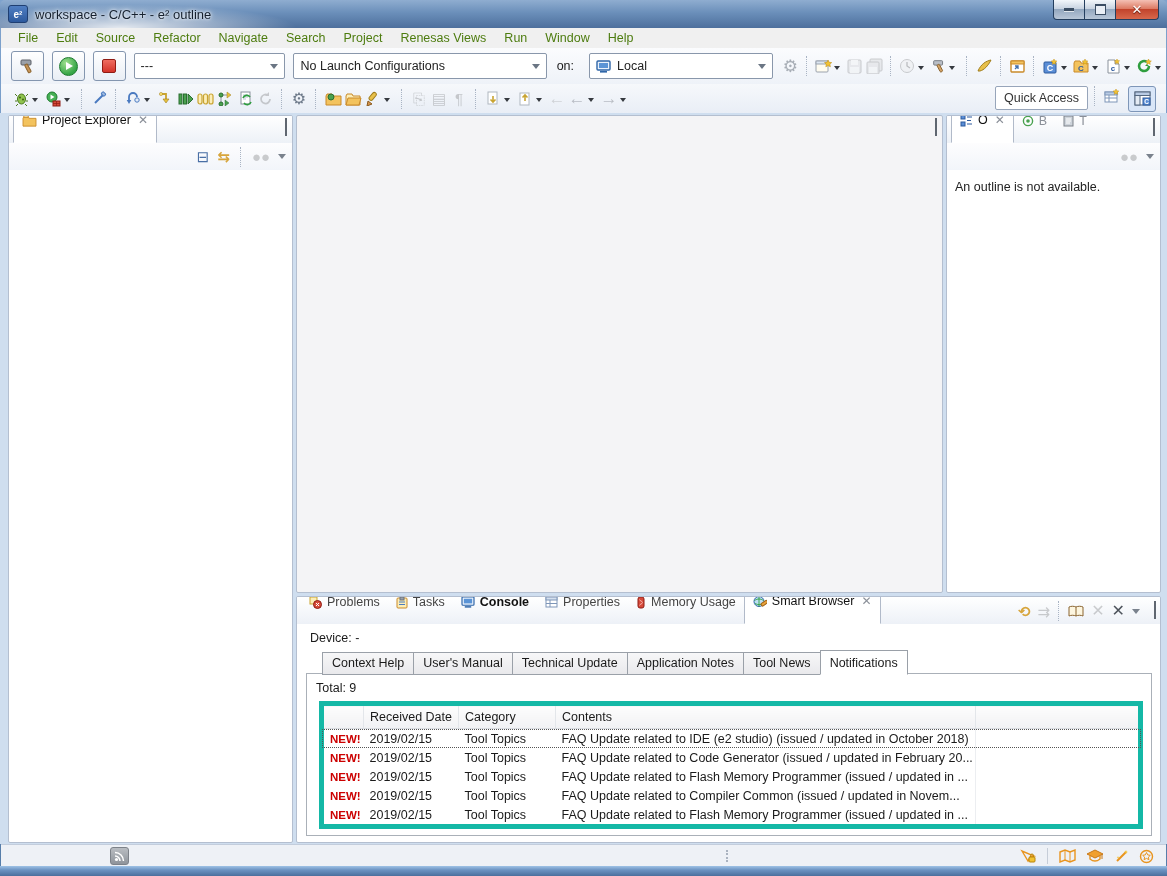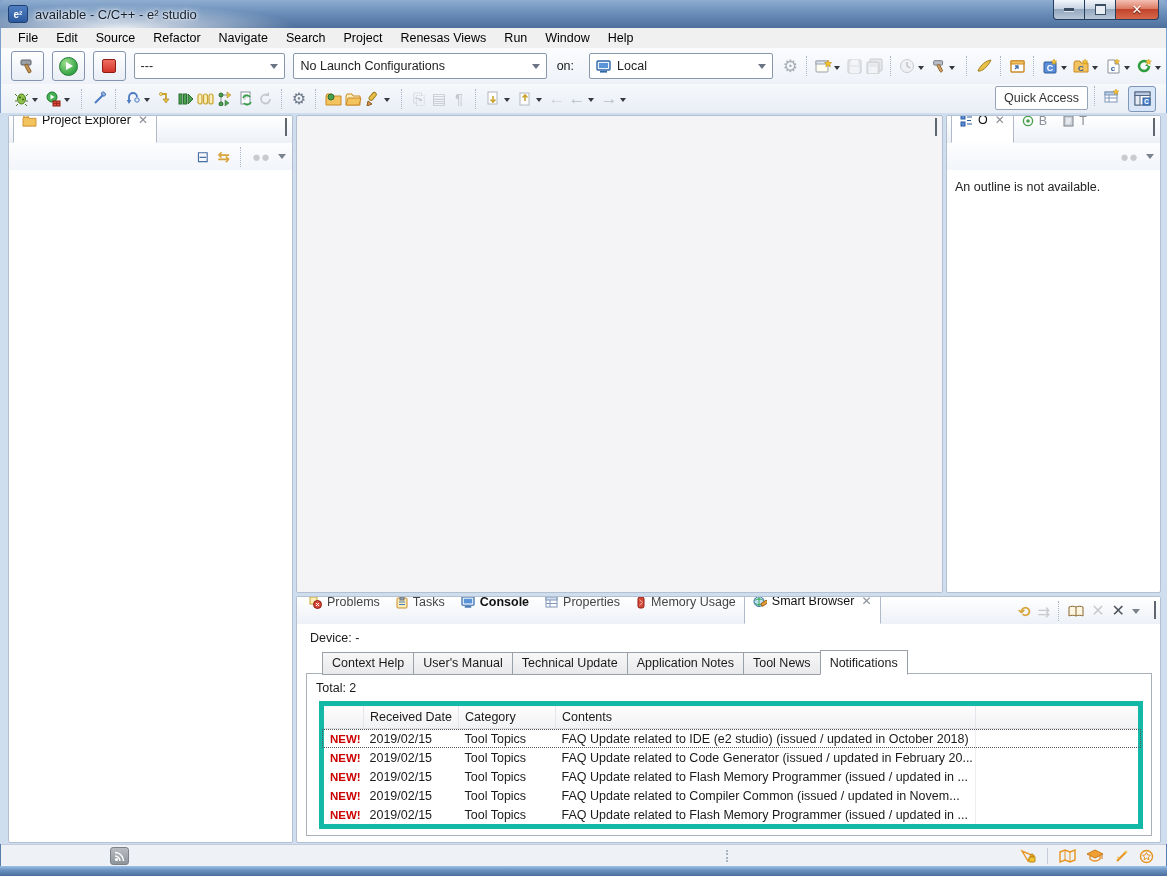--- a/index.html
+++ b/index.html
@@ -25,21 +25,21 @@
   .wbtn.res{width:30px;border-left:none;}
   .wbtn.cls{width:42px;border-left:none;border-radius:0 0 4px 0;
     background:linear-gradient(180deg,#f4c0b4 0%,#dd7b64 45%,#c2442c 50%,#d8684c 100%);}
   .g-min{width:10px;height:3px;background:#3b4d63;box-shadow:0 1px 0 rgba(255,255,255,.7);}
   .g-res{width:9px;height:8px;border:1px solid #3b4d63;border-top:2px solid #3b4d63;background:#e9eef5;}
   .g-cls{color:#fff;font-weight:bold;font-size:13px;text-shadow:0 1px 1px #5c190e;}
 
   
   .menubar{position:absolute;left:1px;right:1px;top:28px;height:20px;background:#f0f0f0;
     display:flex;align-items:center;padding-left:8px;border-bottom:1px solid #e2e2e2;}
-  .menu-item{padding:0 9px;font-size:12.5px;color:#000000;}
+  .menu-item{padding:0 9px;font-size:12.5px;color:#4d7c0f;}
 
   
   .toolbar1{position:absolute;left:1px;right:1px;top:48px;height:36px;
     background:linear-gradient(#fbfcfe,#eef2f8);display:flex;align-items:center;padding-left:10px;}
   .toolbar2{position:absolute;left:1px;right:1px;top:84px;height:29px;
     background:linear-gradient(#f6f8fb,#e9eef6);border-bottom:1px solid #cdd6e4;
     display:flex;align-items:center;padding-left:10px;}
   .tsep{width:1px;height:20px;border-left:1px dotted #a9b4c4;margin:0 6px;}
   .fbtn{width:32px;height:28px;border:1px solid #8496af;border-radius:3px;background:linear-gradient(#ffffff,#e9eef5);
     display:flex;align-items:center;justify-content:center;margin-right:8px;}
@@ -113,21 +113,21 @@
   svg{display:block;}
 </style>
 </head>
 <body>
 
 <div class="frame">
 
   <div class="titlebar">
     <div class="glow"></div>
     <div class="app-logo">e²</div>
-    <div class="title-text">available - C/C++ - e² studio</div>
+    <div class="title-text">workspace - C/C++ - e² outline</div>
     <div class="win-btns">
       <div class="wbtn min">
           <div class="g-min"></div>
         </div>
       <div class="wbtn res">
           <div class="g-res"></div>
         </div>
       <div class="wbtn cls">
           <div class="g-cls">✕</div>
         </div>
@@ -562,21 +562,21 @@
 
       <span class="subtab">Context Help</span>
           <span class="subtab">User's Manual</span>
           <span class="subtab">Technical Update</span>
           <span class="subtab">Application Notes</span>
           <span class="subtab">Tool News</span>
           <span class="subtab active">Notifications</span>
         </div>
 
       <div class="notif-box">
-        <div class="total-row">Total: 2</div>
+        <div class="total-row">Total: 9</div>
         <table class="ntable">
           <colgroup>
               <col style="width:42px">
               <col style="width:95px">
               <col style="width:97px">
               <col style="width:420px">
               <col>
             </colgroup>
           <thead>
             <tr>

